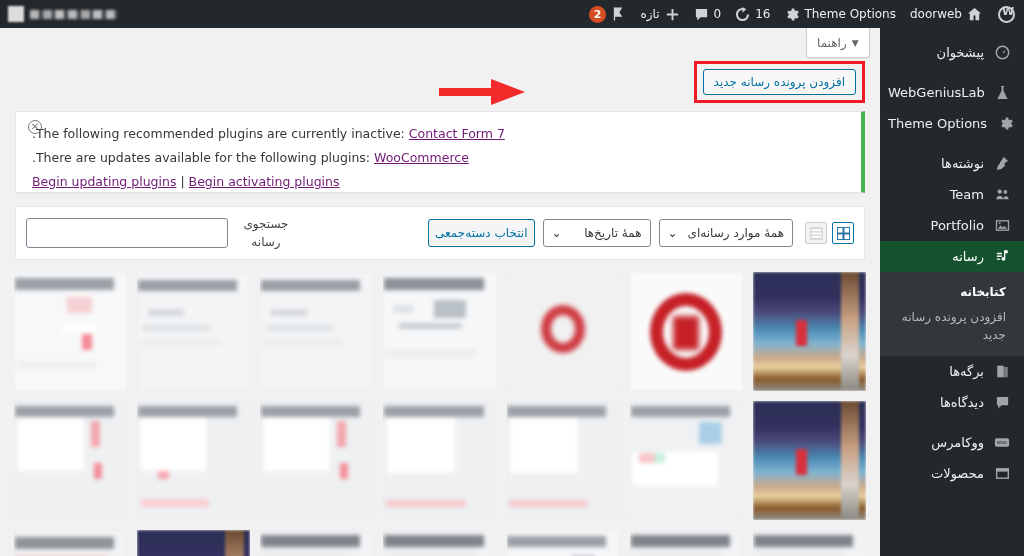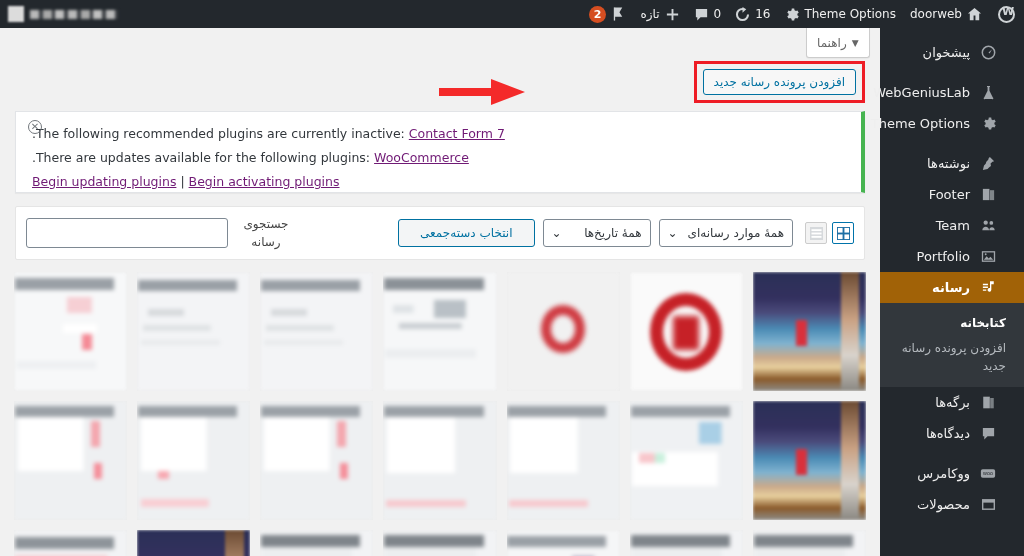--- a/index.html
+++ b/index.html
@@ -65,34 +65,34 @@
     filter: blur(1.6px);
   }
 
   
   .sidebar {
     position: absolute; top: 28px; right: 0; width: 144px; height: 528px;
     background: #23282d; direction: rtl;
     z-index: 40;
   }
   .menu-item {
-    display: flex; align-items: center; justify-content: space-between;
+    display: flex; align-items: center; justify-content: flex-end;
     gap: 8px;
-    height: 31px; padding: 0 26px 0 8px;
+    height: 31px; padding: 0 12px 0 8px;
     color: #eee; font-size: 13px; white-space: nowrap;
     position: relative;
   }
   .menu-item .mi-ico {
     width: 20px; min-width: 20px; text-align: center;
     color: #a0a5aa; font-size: 14px;
     display: inline-flex; align-items: center; justify-content: center;
   }
   .menu-item .mi-label { flex: 1; }
   .menu-item.active {
-    background: #a16207; color: #fff; font-weight: bold;
+    background: #14532d; color: #fff; font-weight: normal;
   }
   .menu-item.active .mi-ico { color: #fff; }
   .menu-item.active::after {
     content: ""; position: absolute;
     left: -8px; top: 50%; transform: translateY(-50%);
     border-top: 8px solid transparent;
     border-bottom: 8px solid transparent;
     border-right: 8px solid #f1f1f1;
   }
   .menu-sep { height: 9px; }
@@ -195,21 +195,21 @@
   .vs-btn.sel { border-color: #0073aa; background: #fff; }
   .select-box {
     height: 28px; border: 1px solid #7e8993; border-radius: 3px;
     background: #fff; color: #32373c; font-size: 12px;
     padding: 0 8px; display: inline-flex; align-items: center; gap: 10px;
     min-width: 108px; justify-content: space-between;
   }
   .bulk-btn {
     height: 28px; border: 1px solid #0071a1; border-radius: 3px;
     background: #f3f5f6; color: #0071a1; font-size: 12px;
-    padding: 0 21px; display: inline-flex; align-items: center;
+    padding: 0 6px; display: inline-flex; align-items: center;
   }
   .search-label {
     font-size: 12px; color: #444; line-height: 1.5;
     text-align: center; width: 60px;
   }
   .search-input {
     width: 202px; height: 30px; border: 1px solid #7e8993;
     border-radius: 3px; background: #fff;
   }
 
@@ -460,29 +460,20 @@
 
     <div class="menu-item">
       <span class="mi-ico">
         <svg width="15" height="15" viewBox="0 0 16 16">
             <path fill="#a0a5aa" d="M9.5 1 14 5.5l-1.8.6-2 2 .4 2.6L8.8 12 5 8.2 3.2 10 2 15l5-1.2L8.8 12 5 8.2l.7-2.2L7.7 4l.6-1.8z"></path>
           </svg>
       </span>
       <span class="mi-label">نوشته‌ها</span>
     </div>
 
-    <div class="menu-item">
-      <span class="mi-ico">
-        <svg width="15" height="15" viewBox="0 0 16 16">
-            <rect x="2" y="2" width="7" height="12" fill="#a0a5aa"></rect>
-            <rect x="9.6" y="3.4" width="4.4" height="10.6" fill="#a0a5aa" opacity=".75"></rect>
-          </svg>
-      </span>
-      <span class="mi-label">Footer</span>
-    </div>
 
     <div class="menu-item">
       <span class="mi-ico">
         <svg width="15" height="15" viewBox="0 0 16 16">
             <circle cx="5" cy="5" r="2.3" fill="#a0a5aa"></circle>
             <circle cx="11" cy="5.3" r="2" fill="#a0a5aa"></circle>
             <path fill="#a0a5aa" d="M1.4 13c0-2.2 1.7-3.6 3.6-3.6S8.6 10.8 8.6 13zM8.8 13c0-1.9 1.3-3.2 2.9-3.2s2.9 1.3 2.9 3.2z"></path>
           </svg>
       </span>
       <span class="mi-label">Team</span>

